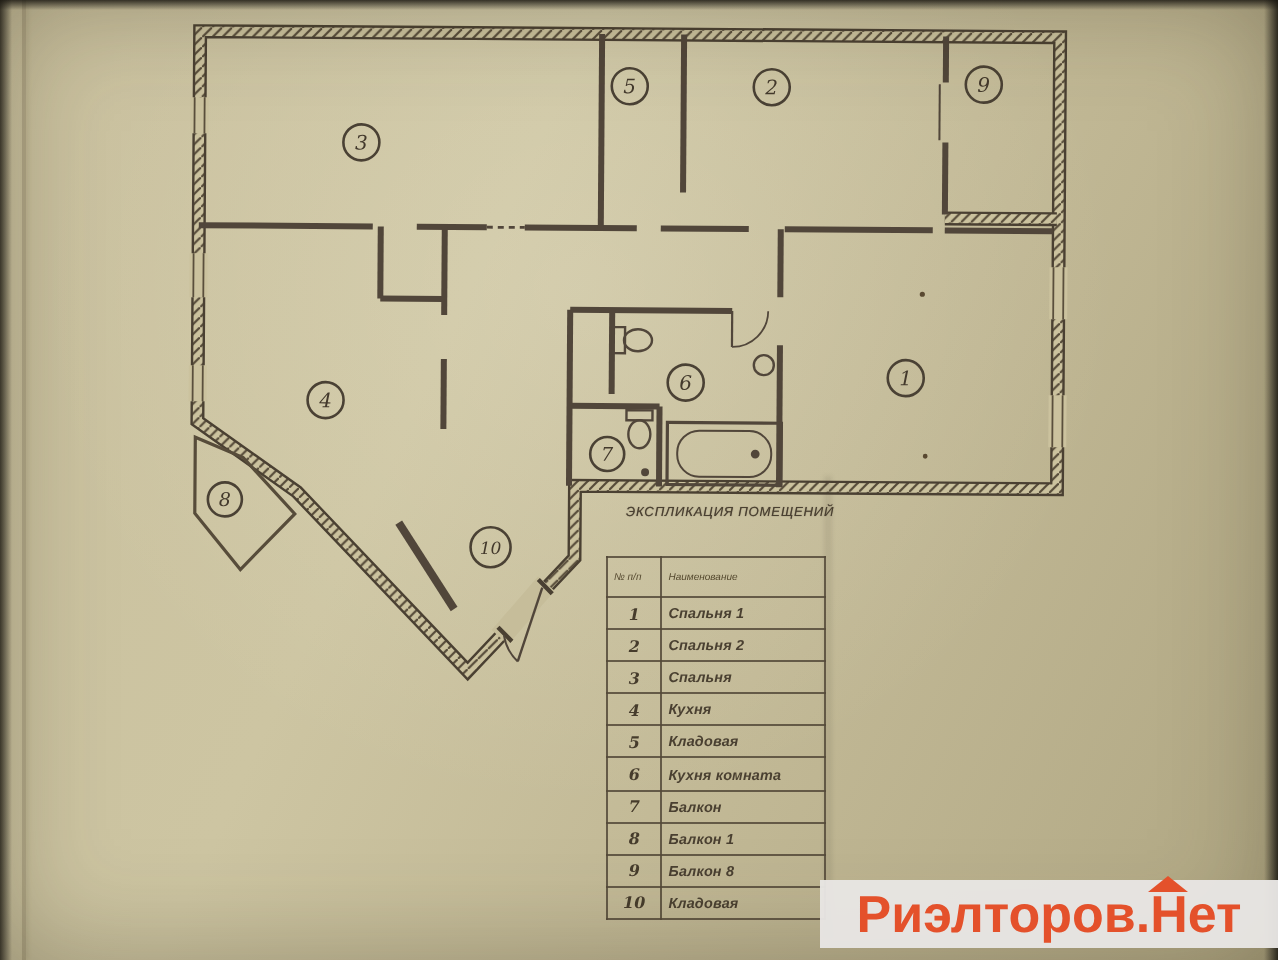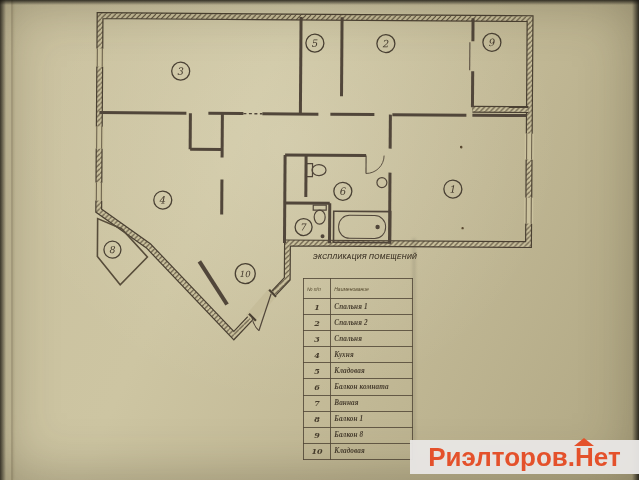--- a/index.html
+++ b/index.html
@@ -25,21 +25,21 @@
   
   .legend{position:absolute;left:303px;top:253px;width:112px;color:#3f372b;z-index:2;}
   .legend-title{font-size:6.6px;letter-spacing:.4px;color:#4a4031;font-style:italic;margin-left:10px;margin-bottom:3px;white-space:nowrap;text-shadow:0 0 .5px rgba(74,64,49,.8);}
   table.legend-table{border-collapse:collapse;margin-top:18px;width:110px;table-layout:fixed;}
   .legend-table th,.legend-table td{border:1px solid rgba(84,73,56,.85);padding:0 3px;overflow:hidden;white-space:nowrap;}
   .legend-table th{height:19px;font-size:5px;font-style:italic;font-weight:normal;color:#55492f;text-align:left;}
   .legend-table td{height:15.1px;}
   .legend-table col.c1{width:27px;}
   .legend-table col.c2{width:81px;}
   td.c-num{text-align:center;font-family:"DejaVu Serif",serif;font-style:italic;font-size:8px;font-weight:bold;color:#463c2c;}
-  td.c-name{font-family:Liberation Serif, serif;font-style:italic;font-size:7.2px;font-weight:bold;color:#4a4031;letter-spacing:.1px;}
+  td.c-name{font-family:Liberation Sans, sans-serif;font-style:italic;font-size:7.2px;font-weight:bold;color:#4a4031;letter-spacing:.1px;}
 
   
   .watermark{
     position:absolute;left:410px;top:440px;width:229px;height:34px;z-index:7;
     background:rgba(231,229,227,.97);
     display:flex;align-items:center;justify-content:center;
     font-family:"Liberation Sans",sans-serif;font-weight:bold;font-size:26px;
     color:#e4512b;letter-spacing:0px;line-height:1;
   }
   .wm-house{position:relative;display:inline-block;}
@@ -230,25 +230,25 @@
         <tr>
           <td class="c-num">4</td>
           <td class="c-name">Кухня</td>
         </tr>
         <tr>
           <td class="c-num">5</td>
           <td class="c-name">Кладовая</td>
         </tr>
         <tr>
           <td class="c-num">6</td>
-          <td class="c-name">Балкон комната</td>
+          <td class="c-name">Кухня комната</td>
         </tr>
         <tr>
           <td class="c-num">7</td>
-          <td class="c-name">Ванная</td>
+          <td class="c-name">Балкон</td>
         </tr>
         <tr>
           <td class="c-num">8</td>
           <td class="c-name">Балкон 1</td>
         </tr>
         <tr>
           <td class="c-num">9</td>
           <td class="c-name">Балкон 8</td>
         </tr>
         <tr>

